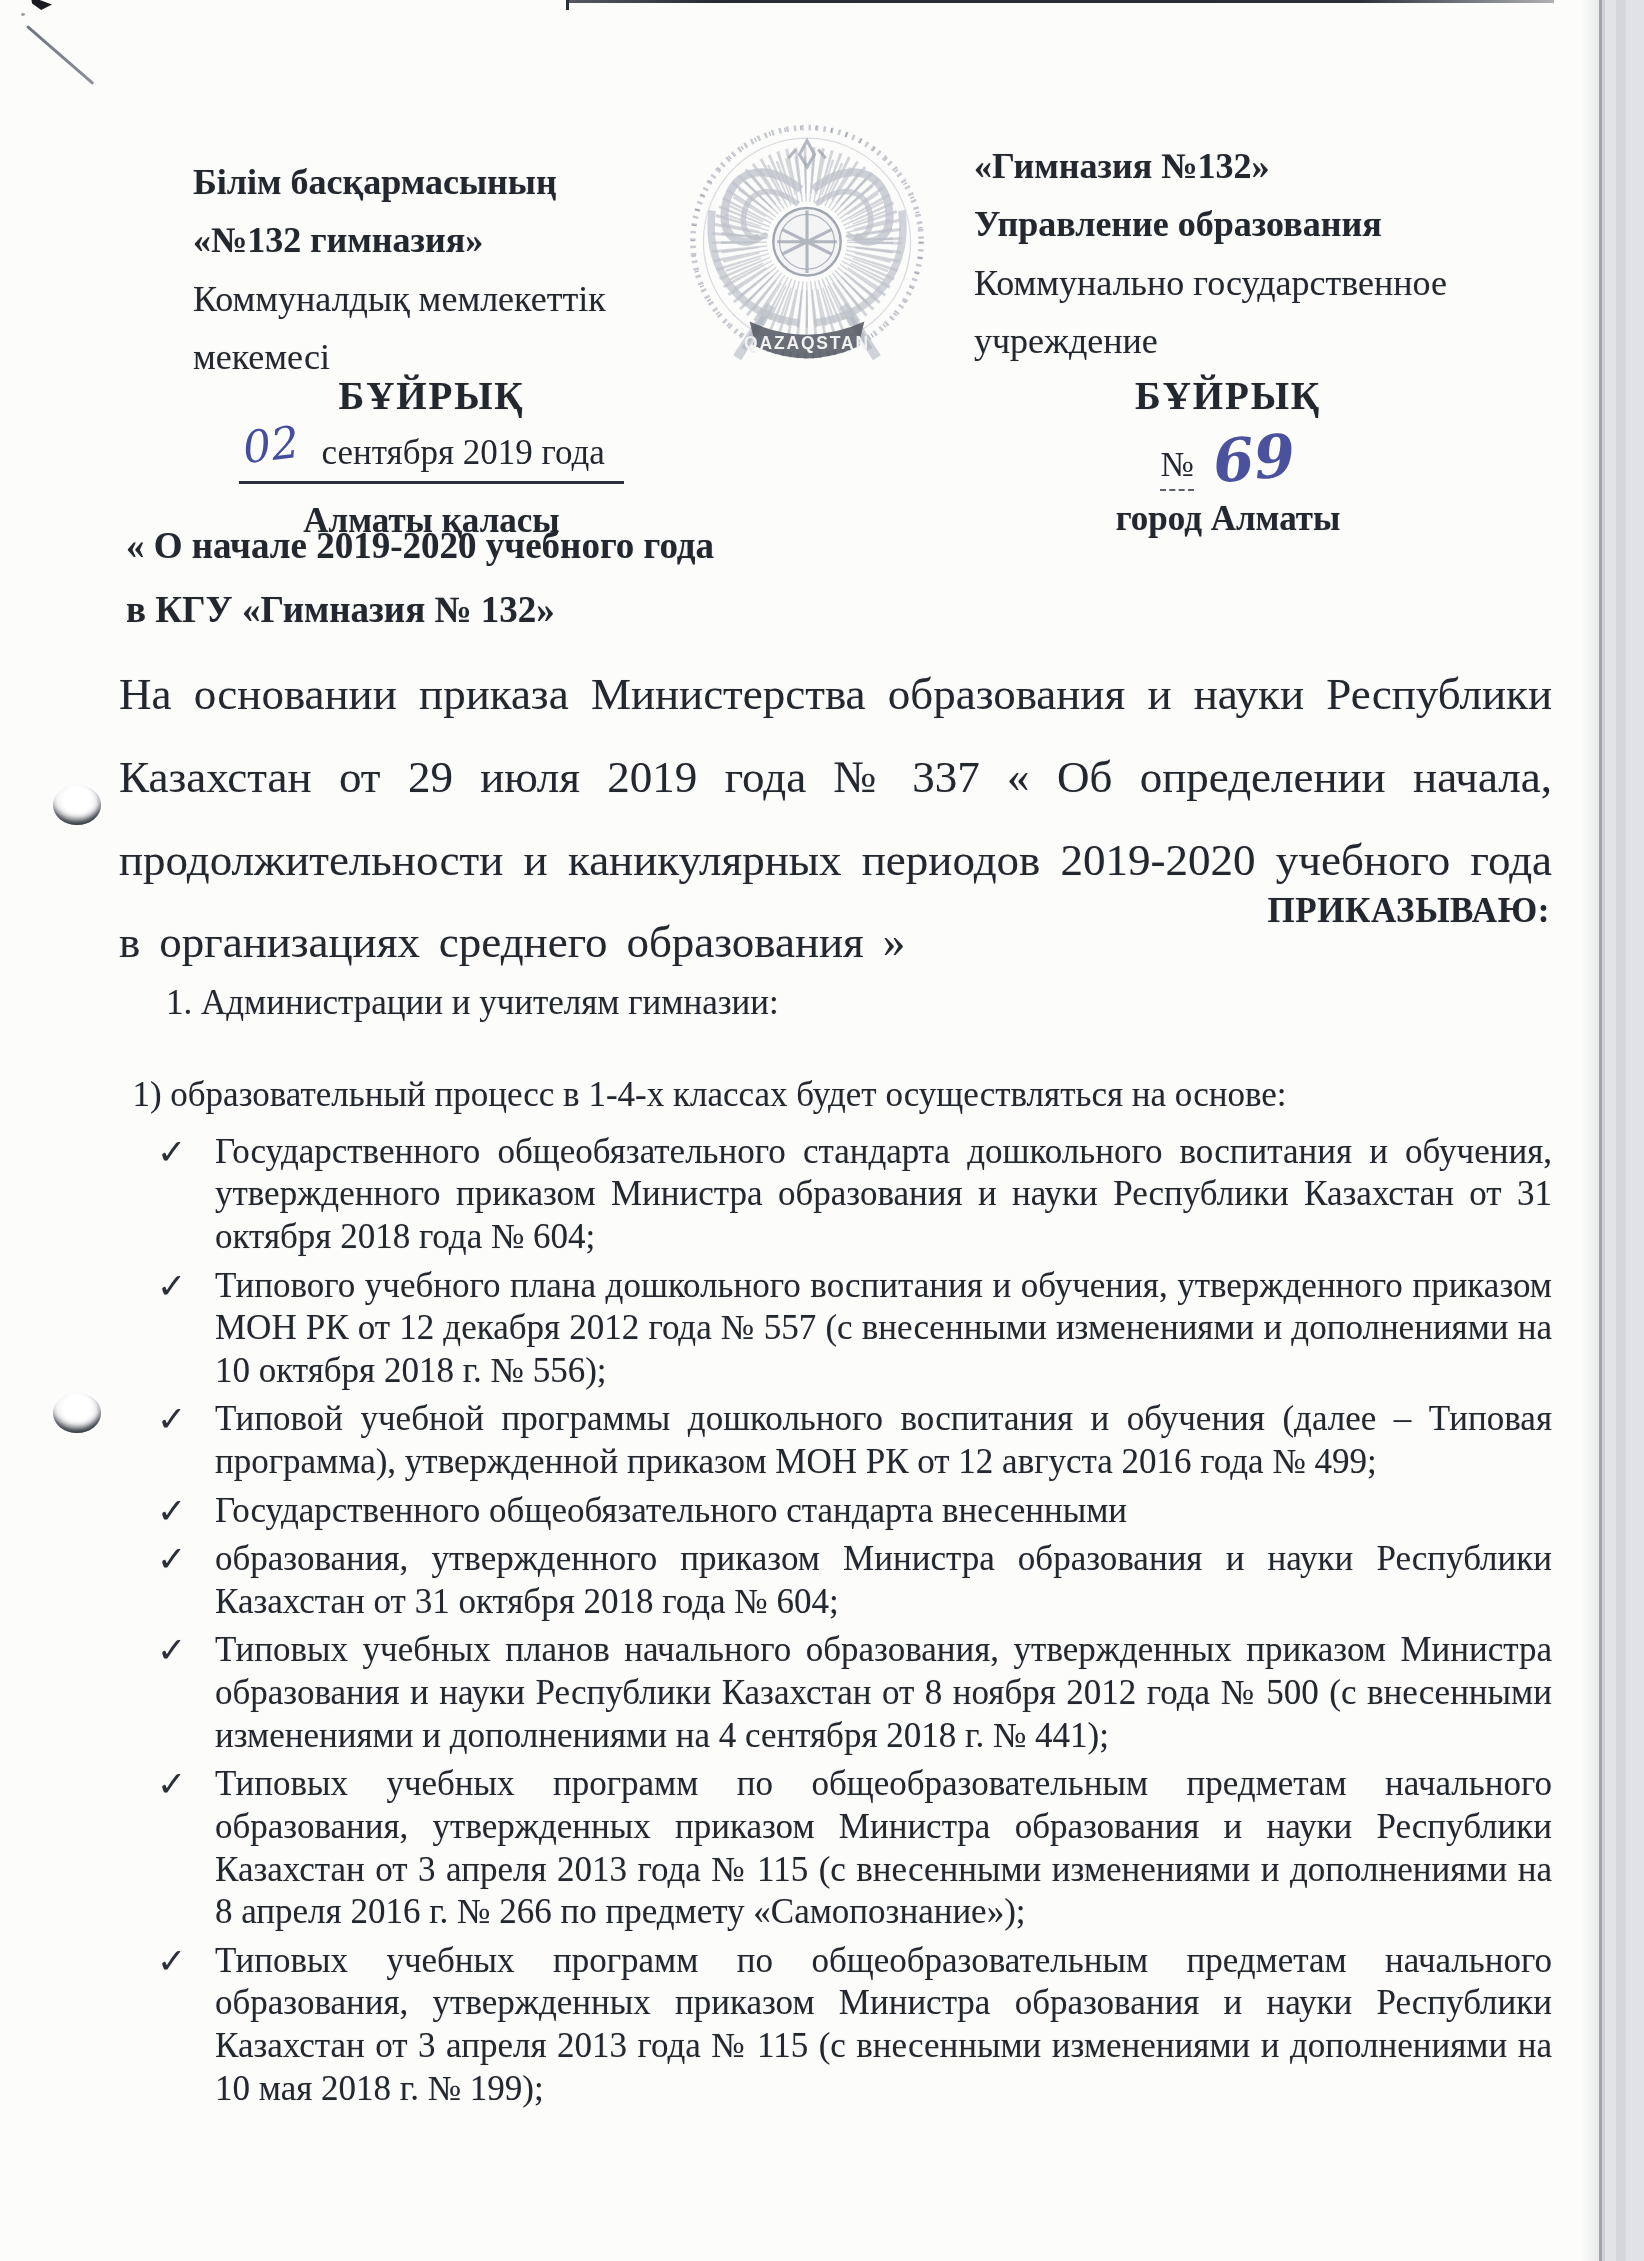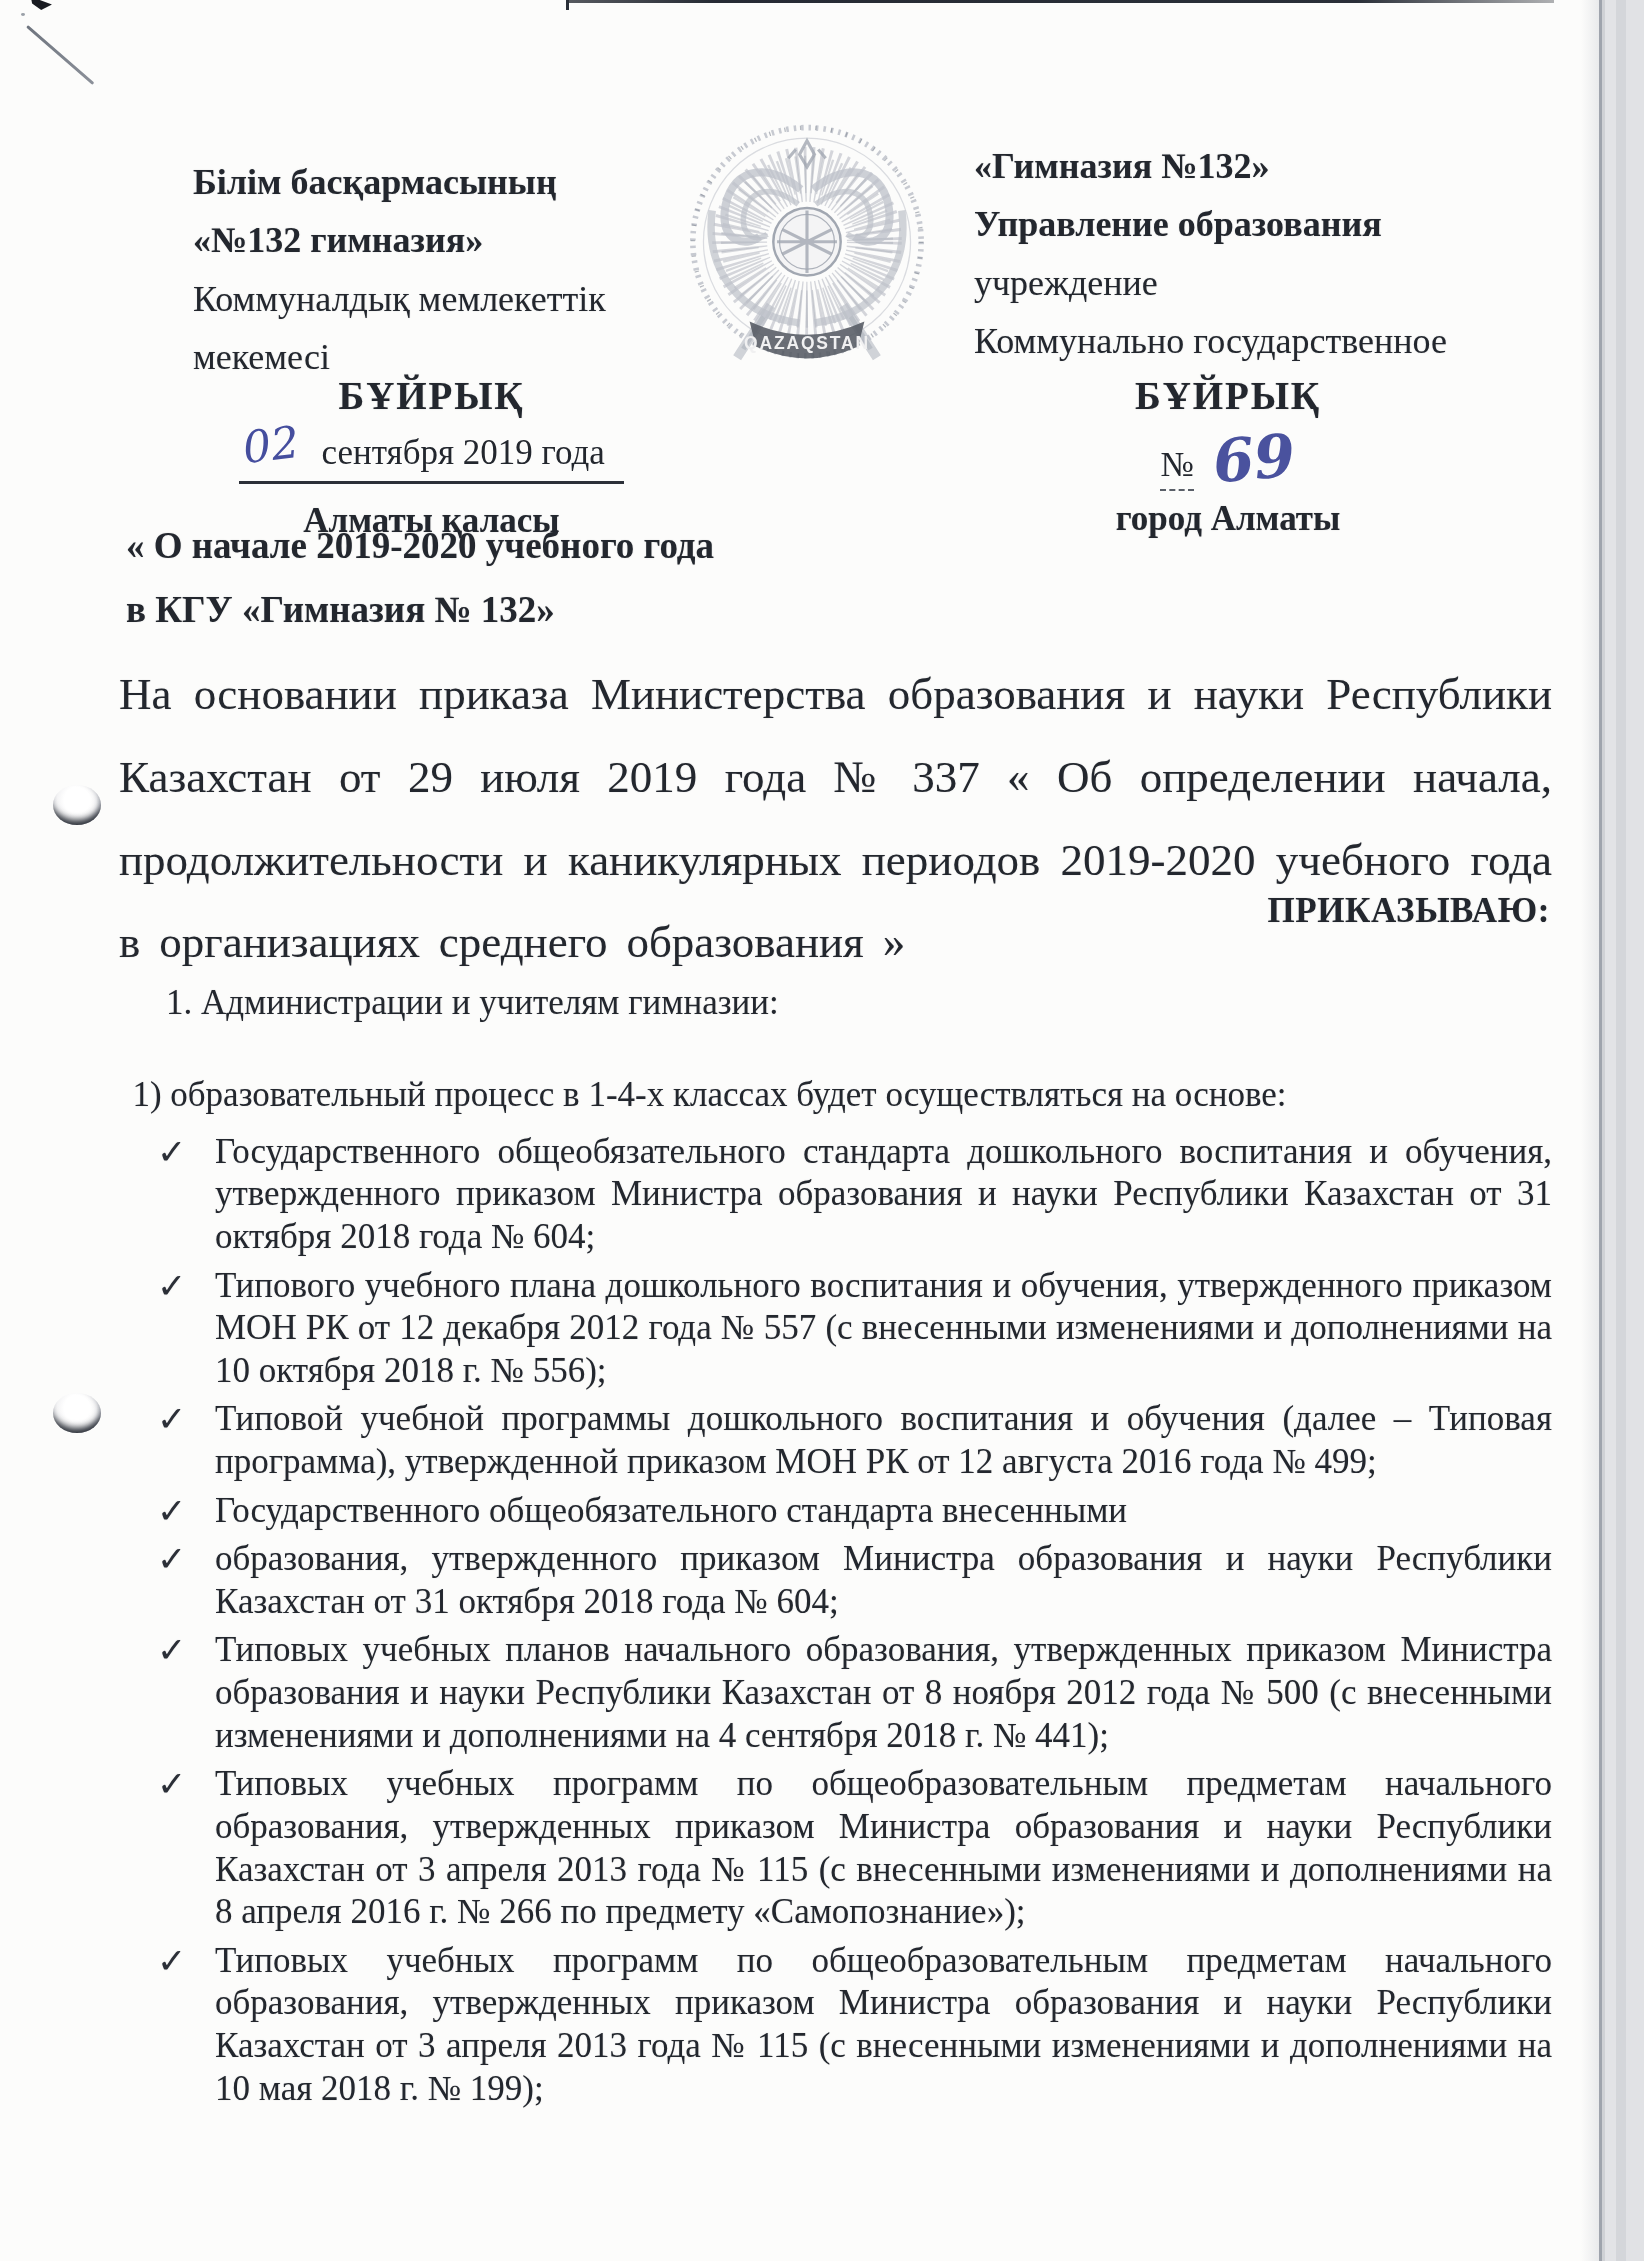--- a/index.html
+++ b/index.html
@@ -125,22 +125,22 @@
       </g>
 
       <path d="M118,328 Q210,370 302,328 L292,368 Q210,406 128,368 Z" fill="#484d57" opacity="0.88"></path>
       <text x="210" y="372" text-anchor="middle" font-family="Liberation Sans, sans-serif" font-size="28" font-weight="bold" letter-spacing="3" fill="#f0f0f1">QAZAQSTAN</text>
     </svg>
   </div>
 
   <div class="lh lh-right">
     <div class="b">«Гимназия №132»</div>
     <div class="b">Управление образования</div>
+    <div>Коммунально государственное</div>
     <div>учреждение</div>
-    <div>Коммунально государственное</div>
   </div>
 
   <div class="order-kk">
     <div class="order-title">БҰЙРЫҚ</div>
     <div>
       <span class="dateline">
         <span class="hand hand-date">02</span>
         <span>сентября 2019 года</span>
       </span>
     </div>

